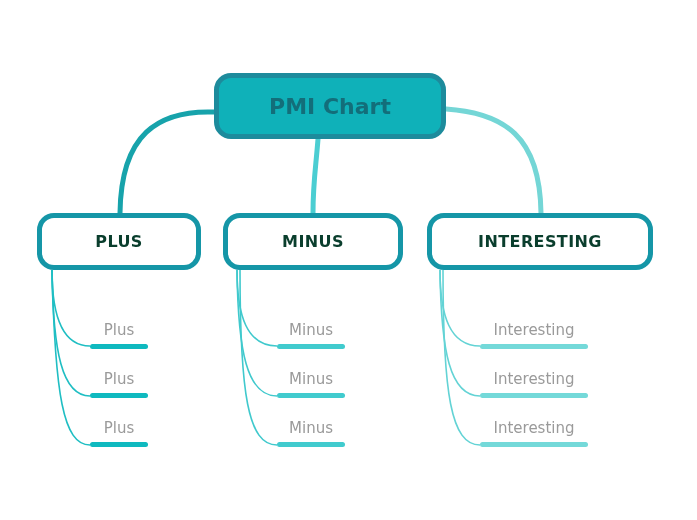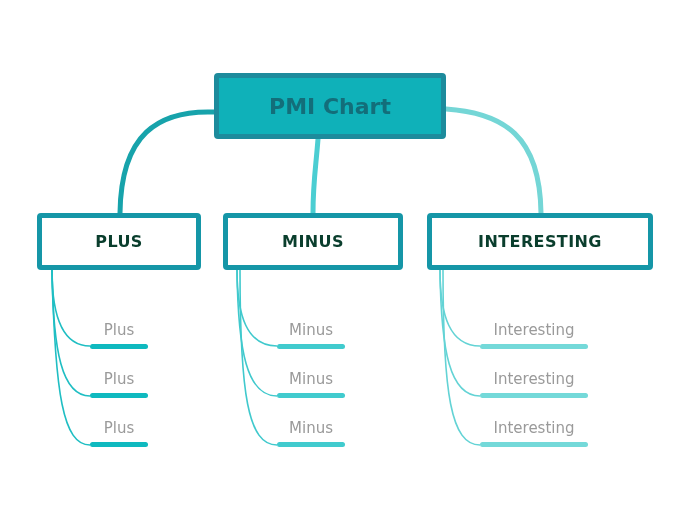--- a/index.html
+++ b/index.html
@@ -19,21 +19,21 @@
     inset: 0;
     width: 697px;
     height: 520px;
   }
   .node {
     position: absolute;
     box-sizing: border-box;
     display: flex;
     align-items: center;
     justify-content: center;
-    border-radius: 4px;
+    border-radius: 17px;
     cursor: default;
   }
   .root-node {
     left: 214px; top: 73px;
     width: 232px; height: 66px;
     background: #0fb1b9;
     border: 5px solid #1d8b9c;
     color: #136e7a;
     font-size: 22px;
     font-weight: bold;

